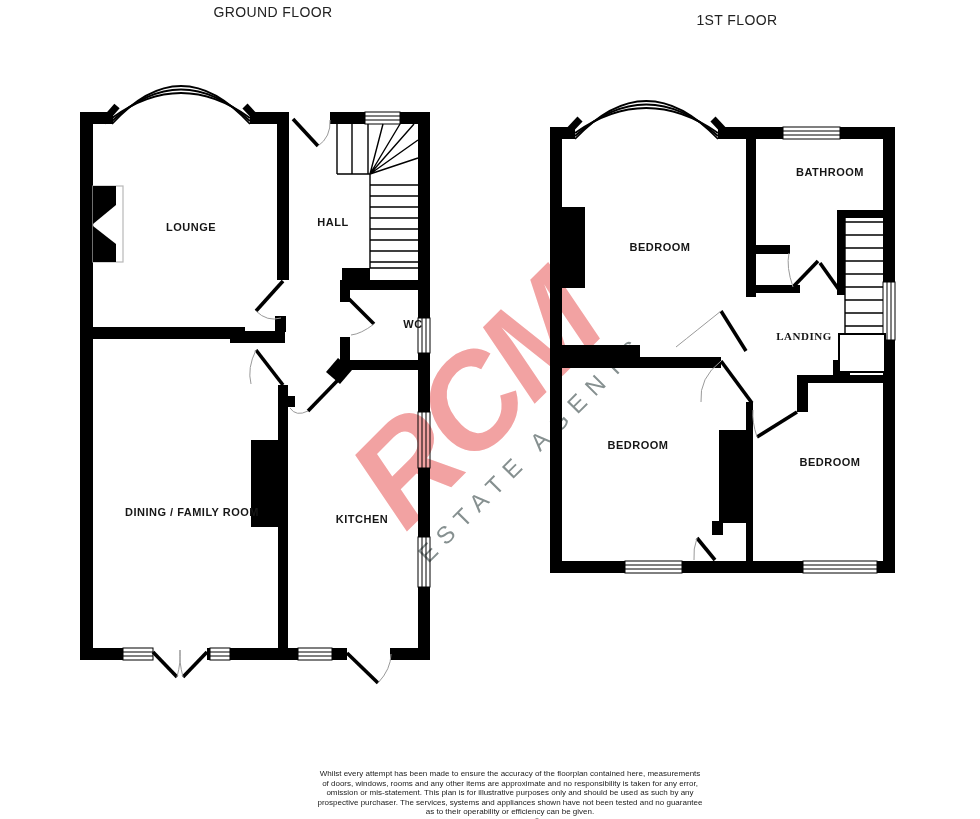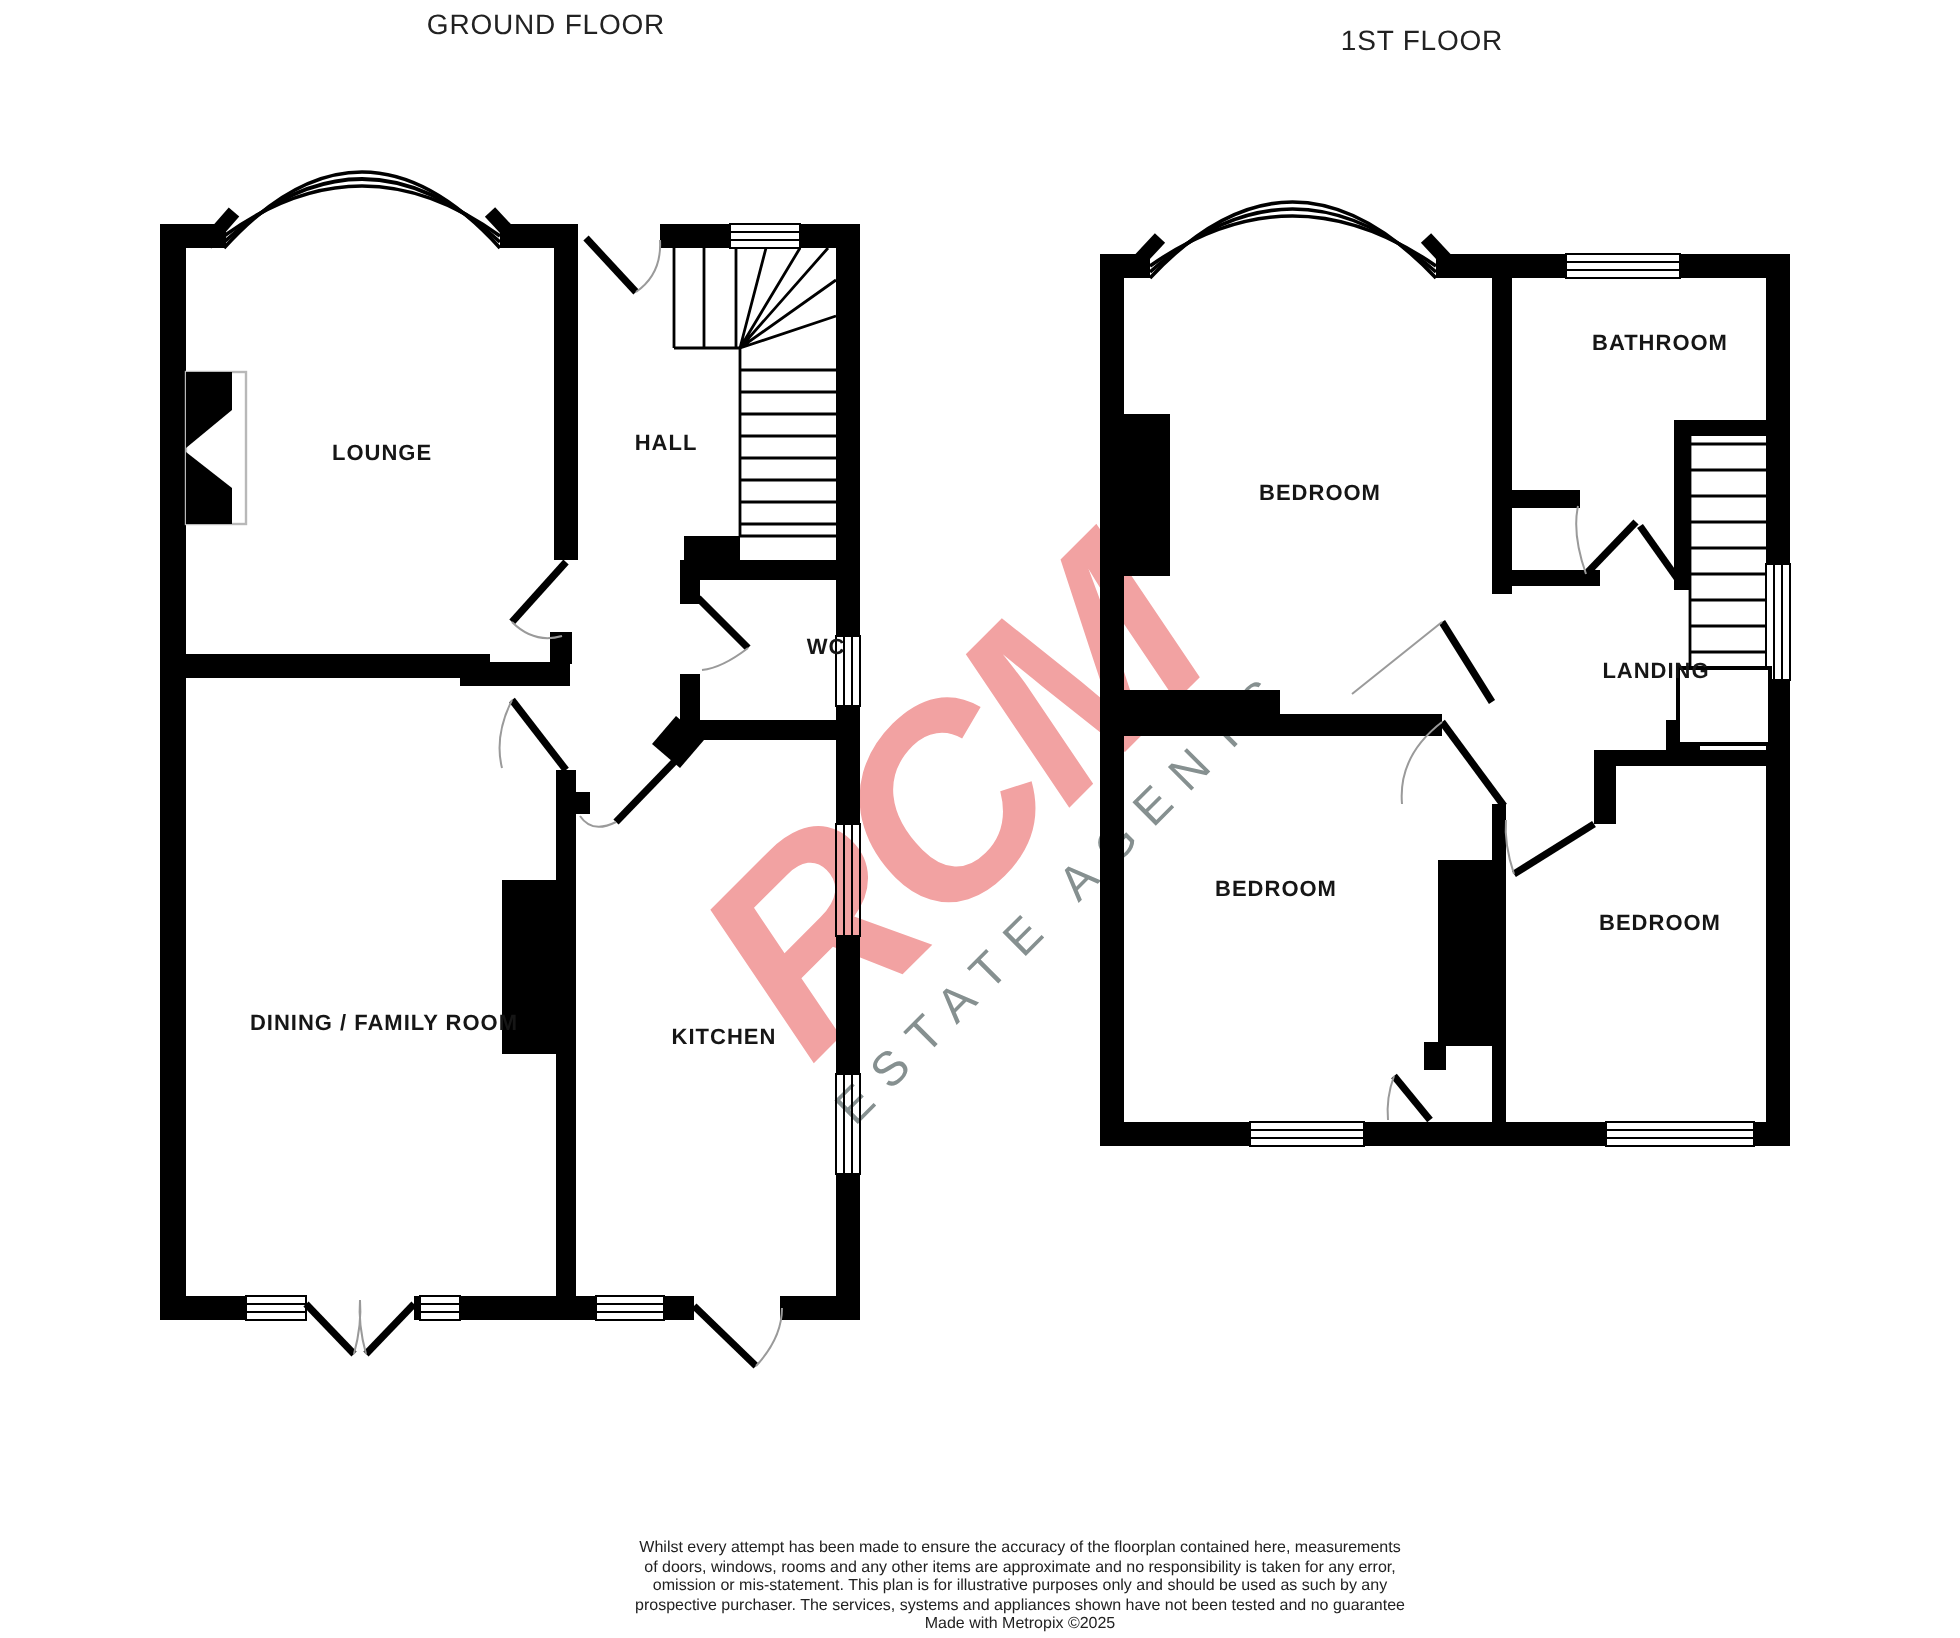--- a/index.html
+++ b/index.html
@@ -196,40 +196,41 @@
       <path class="swing" d="M721,361 Q699,378 701,402"></path>
       <path class="leaf" d="M797,412 L757,437"></path>
       <path class="swing" d="M757,437 Q752,422 753,410"></path>
       <path class="leaf" d="M715,560 L697,538"></path>
       <path class="swing" d="M697,538 Q693,549 694,560"></path>
     </g>
   </g>
 </svg>
 
 <div class="floor-title" style="left:273px;top:4px;text-align:right;">GROUND FLOOR</div>
-<div class="floor-title" style="left:711px;top:12px;">1ST FLOOR</div>
+<div class="floor-title" style="left:737px;top:12px;">1ST FLOOR</div>
 
 <div class="room-label" style="left:183px;top:227px;">LOUNGE</div>
 <div class="room-label" style="left:325px;top:222px;">HALL</div>
 <div class="room-label" style="left:385px;top:324px;margin-left:20px;">WC</div>
 <div class="room-label" style="left:184px;top:512px;">DINING / FAMILY ROOM</div>
 <div class="room-label" style="left:354px;top:519px;">KITCHEN</div>
 
 <div class="room-label" style="left:652px;top:247px;">BEDROOM</div>
 <div class="room-label" style="left:822px;top:172px;">BATHROOM</div>
-<div class="room-label" style="left:820px;top:336px;">LANDING</div>
+<div class="room-label" style="left:796px;top:336px;font-family:Liberation Serif, serif;">LANDING</div>
 <div class="room-label" style="left:630px;top:445px;">BEDROOM</div>
 <div class="room-label" style="left:822px;top:462px;">BEDROOM</div>
 
 <div class="watermark">
   <div class="wm-name">RCM</div>
   <div class="wm-tagline">ESTATE AGENTS</div>
 </div>
 
 <div class="disclaimer">
   <div>Whilst every attempt has been made to ensure the accuracy of the floorplan contained here, measurements</div>
   <div>of doors, windows, rooms and any other items are approximate and no responsibility is taken for any error,</div>
   <div>omission or mis-statement. This plan is for illustrative purposes only and should be used as such by any</div>
   <div>prospective purchaser. The services, systems and appliances shown have not been tested and no guarantee</div>
+  <div>as to their operability or efficiency can be given.</div>
   <div>Made with Metropix ©2025</div>
 </div>
 
 </div>
 
 </body></html>

